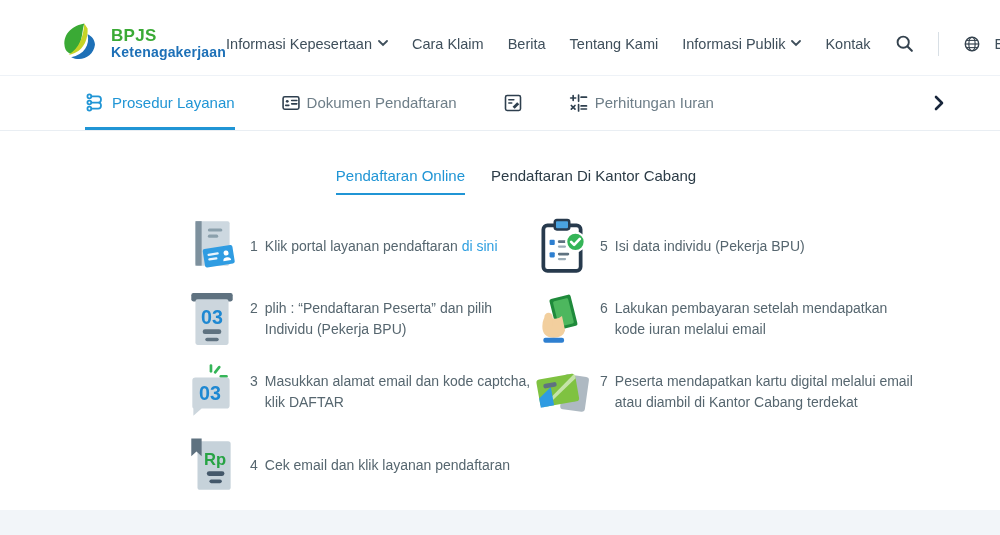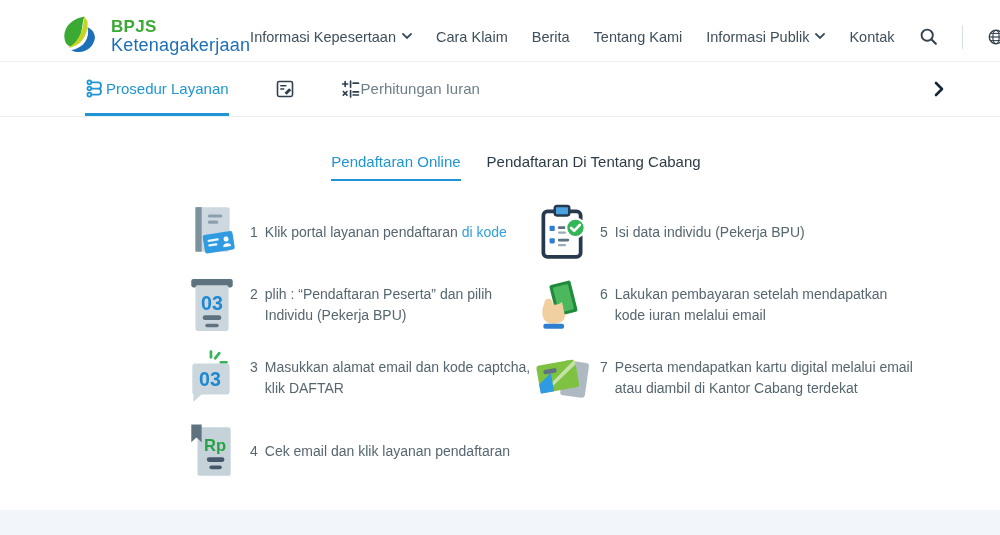--- a/index.html
+++ b/index.html
@@ -3,40 +3,40 @@
 <meta charset="utf-8">
 <style>
   * { box-sizing: border-box; margin: 0; padding: 0; }
   body {
     width: 1000px; height: 535px; position: relative; overflow: hidden;
     background: #ffffff; color: #42525e;
     font-family: "Liberation Sans", sans-serif;
   }
   
   .header {
-    height: 62px; display: flex; align-items: center;
+    height: 76px; display: flex; align-items: center;
     padding: 12px 38px 0 58px; justify-content: space-between;
     border-bottom: 1px solid #eef2f7; background: #fff;
   }
   .brand { display: flex; align-items: center; gap: 7px; }
   .brand-text { line-height: 1.05; }
   .brand-top { font-size: 17px; font-weight: bold; color: #3aaa35; letter-spacing: .3px; }
-  .brand-bottom { font-size: 18px; font-weight: normal; color: #1d70b7; letter-spacing: .2px; }
+  .brand-bottom { font-size: 14px; font-weight: bold; color: #1d70b7; letter-spacing: .2px; }
   .nav { display: flex; gap: 24px; font-size: 14.5px; color: #3f4f5b; }
   .nav-item { display: flex; align-items: center; gap: 6px; cursor: pointer; white-space: nowrap; }
   .nav-divider { width: 1px; height: 24px; background: #d8dfe5; }
   .icon-btn { display: flex; align-items: center; cursor: pointer; }
   .lang { display: flex; align-items: center; gap: 14px; cursor: pointer; font-size: 14.5px; }
   
   .tabbar {
     height: 55px; display: flex; align-items: stretch;
     padding: 0 55px 0 85px; border-bottom: 1px solid #e9eef3; background: #fff;
   }
   .tab {
-    display: flex; align-items: center; gap: 0; font-size: 15px;
+    display: flex; align-items: center; gap: 6px; font-size: 15px;
     color: #6e7e88; margin-right: 46px; cursor: pointer;
     border-bottom: 3px solid transparent; padding-top: 2px; white-space: nowrap;
   }
   .tab .ticon { color: #2e3f4e; display: flex; }
   .tab.active { color: #2095d5; border-bottom-color: #2095d5; }
   .tab.active .ticon { color: #2095d5; }
   .tabbar-next { margin-left: auto; align-self: center; display: flex; cursor: pointer; }
   
   .subtabs { display: flex; justify-content: center; gap: 26px; margin-top: 36px; font-size: 15px; margin-left: 32px; }
   .subtab { padding-bottom: 9px; border-bottom: 2px solid transparent; color: #2c3c47; cursor: pointer; }
@@ -130,20 +130,32 @@
   <div class="tab active">
     <span class="ticon">
       <svg width="21" height="21" viewBox="0 0 24 24" fill="none" stroke="currentColor" stroke-width="2" stroke-linecap="round">
         <circle cx="5" cy="5" r="2.2"></circle>
           <circle cx="5" cy="12" r="2.2"></circle>
           <circle cx="5" cy="19" r="2.2"></circle>
         <path d="M7.4,5 H15 C19.4,5 19.4,12 15,12 H7.4 M7.4,19 H15 C19.4,19 19.4,12 15,12"></path>
       </svg>
     </span>
     <span>Prosedur Layanan</span>
+  </div>
+  <div class="tab">
+    <span class="ticon">
+      <svg width="20" height="20" viewBox="0 0 24 24" fill="none" stroke="currentColor" stroke-width="1.9" stroke-linecap="round">
+        <rect x="2.5" y="4.5" width="19" height="15" rx="2"></rect>
+        <circle cx="7.5" cy="10" r="1.7" fill="currentColor" stroke="none"></circle>
+        <line x1="5.6" y1="14.8" x2="9.4" y2="14.8"></line>
+        <line x1="12.8" y1="9" x2="19" y2="9"></line>
+          <line x1="12.8" y1="13" x2="19" y2="13"></line>
+      </svg>
+    </span>
+    <span>Dokumen Pendaftaran</span>
   </div>
   <div class="tab">
     <span class="ticon">
       <svg width="20" height="20" viewBox="0 0 24 24" fill="none" stroke="currentColor" stroke-width="1.9" stroke-linecap="round">
         <rect x="3" y="3" width="18" height="18" rx="2"></rect>
         <line x1="7" y1="8" x2="13" y2="8"></line>
           <line x1="7" y1="12" x2="10.5" y2="12"></line>
         <path d="M11.5,16.5 L17,11 L19.5,13.5 L14,19 Z" fill="currentColor" stroke="none"></path>
       </svg>
     </span>
@@ -169,21 +181,21 @@
         <path d="M2,2 L8,8 L2,14" fill="none" stroke="#18263b" stroke-width="2.6" stroke-linecap="round" stroke-linejoin="round"></path>
       </svg>
   </span>
 </div>
 
 <div class="subtabs">
   <div class="subtab active">
     <span>Pendaftaran Online</span>
   </div>
   <div class="subtab">
-    <span>Pendaftaran Di Tentang Cabang</span>
+    <span>Pendaftaran Di Kantor Cabang</span>
   </div>
 </div>
 
 <div class="steps">
 
   <div class="col-left">
 
     <div class="step">
       <span class="step-icon">
         <svg width="58" height="58" viewBox="0 0 56 56">
@@ -197,21 +209,21 @@
             <rect x="24" y="38.5" width="9" height="2.2" rx="1.1" fill="#ffffff" opacity="0.9"></rect>
             <circle cx="42" cy="36" r="2.4" fill="#ffffff"></circle>
             <path d="M38.2,43.5 a3.8,3.3 0 0 1 7.6,0 Z" fill="#ffffff"></path>
           </g>
         </svg>
       </span>
       <div class="step-body">
         <span class="step-num">1</span>
         <span class="step-text">
           <span>Klik portal layanan pendaftaran</span>
-          <a class="link">di kode</a>
+          <a class="link">di sini</a>
         </span>
       </div>
     </div>
 
     <div class="step">
       <span class="step-icon">
         <svg width="58" height="58" viewBox="0 0 56 56">
           <rect x="8" y="3" width="40" height="8" rx="2" fill="#5f7280"></rect>
           <rect x="12" y="9" width="32" height="44" rx="2" fill="#ccd6dd"></rect>
           <text class="svg-num" x="28" y="33" font-size="19" text-anchor="middle" fill="#1e88d2">03</text>

